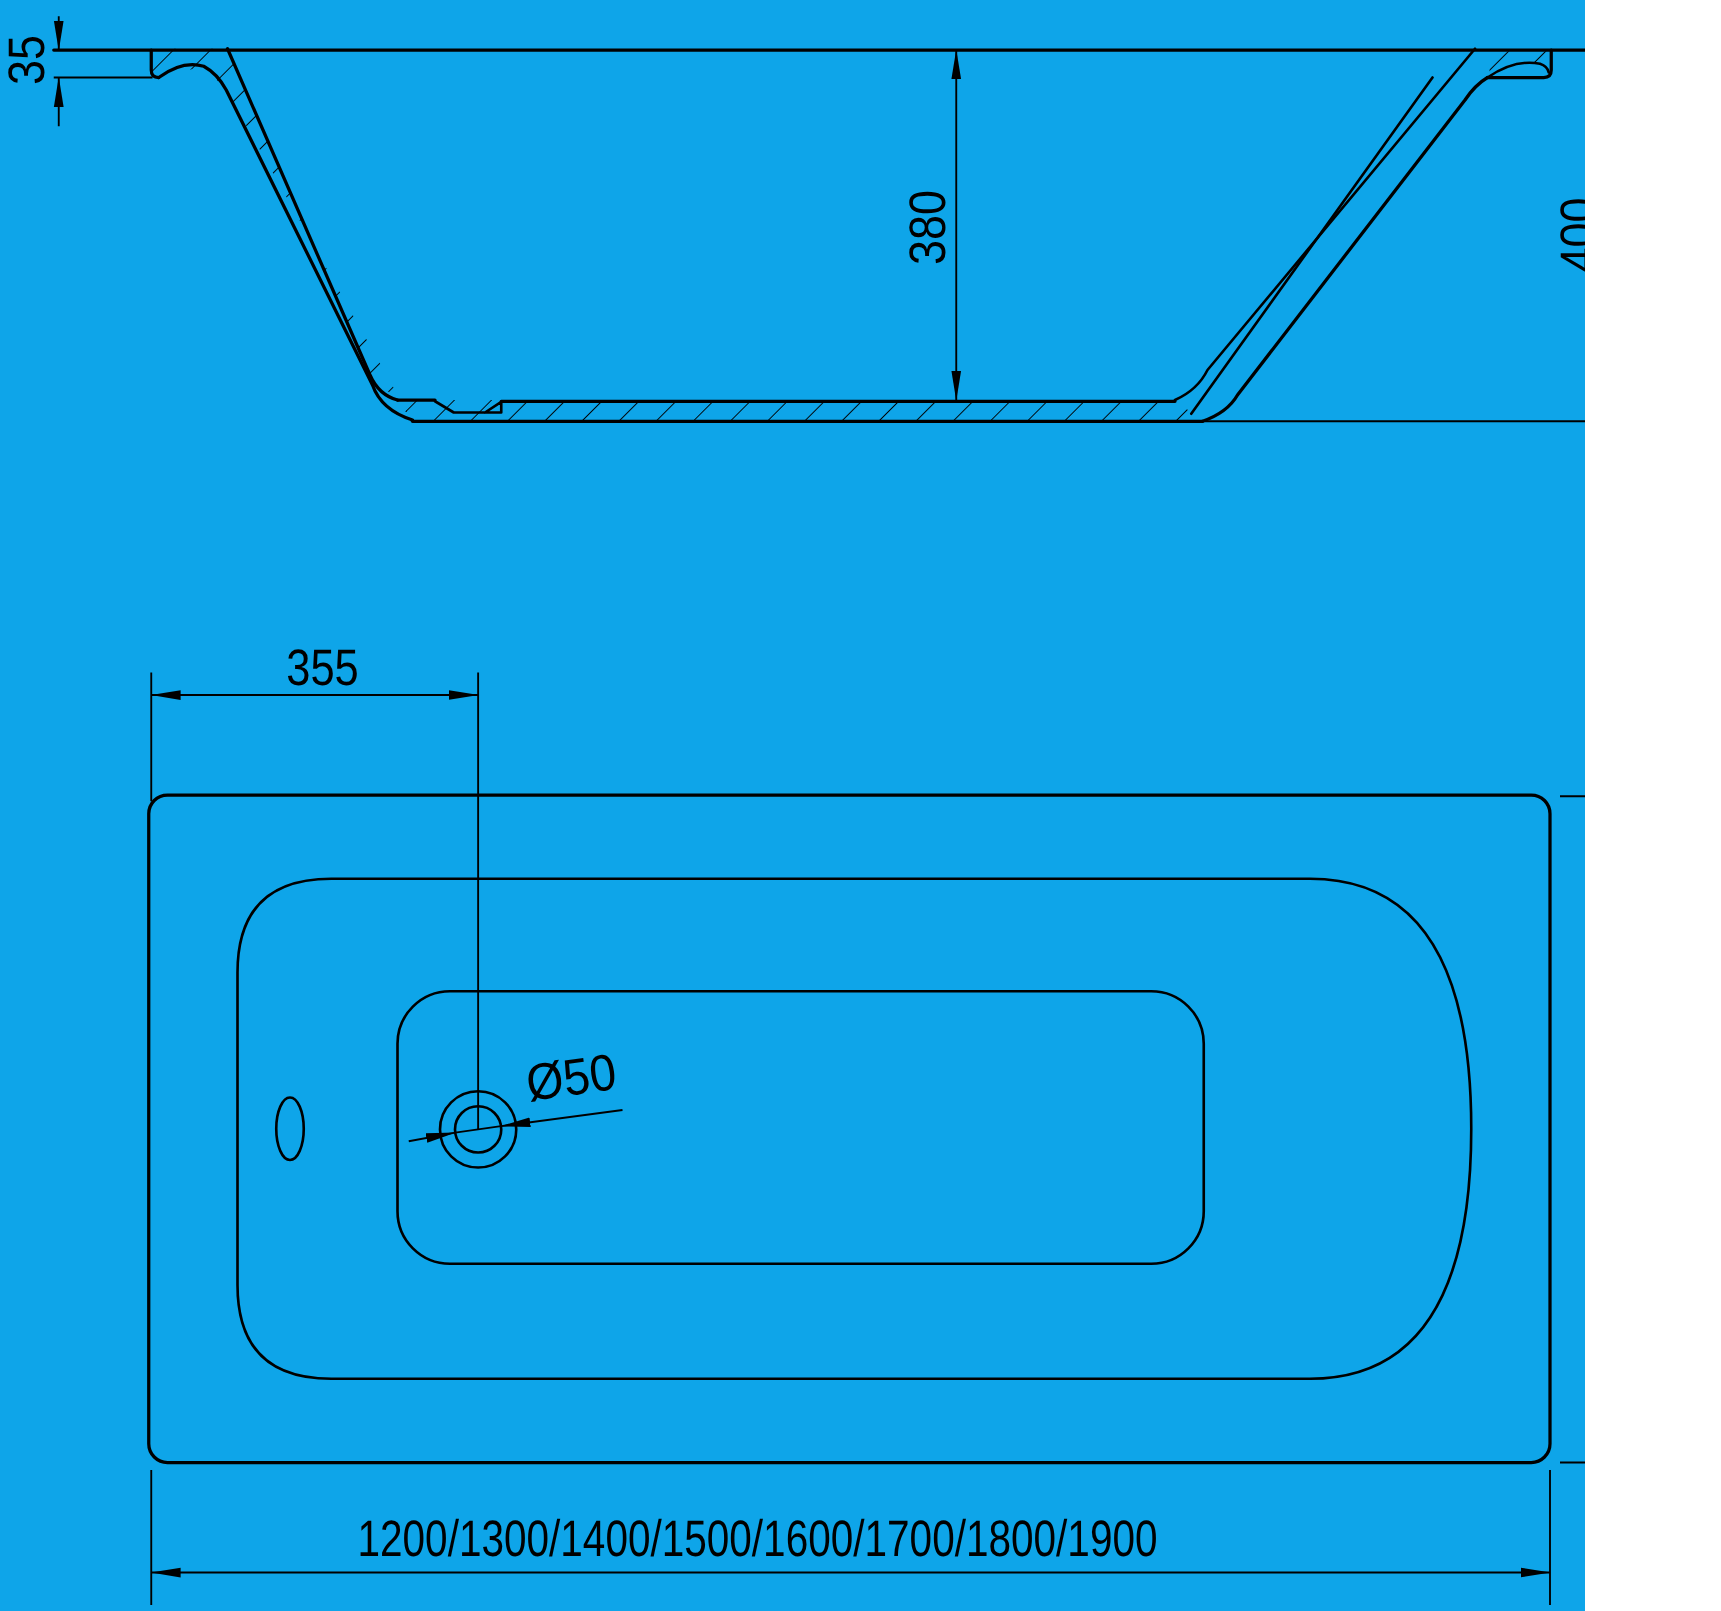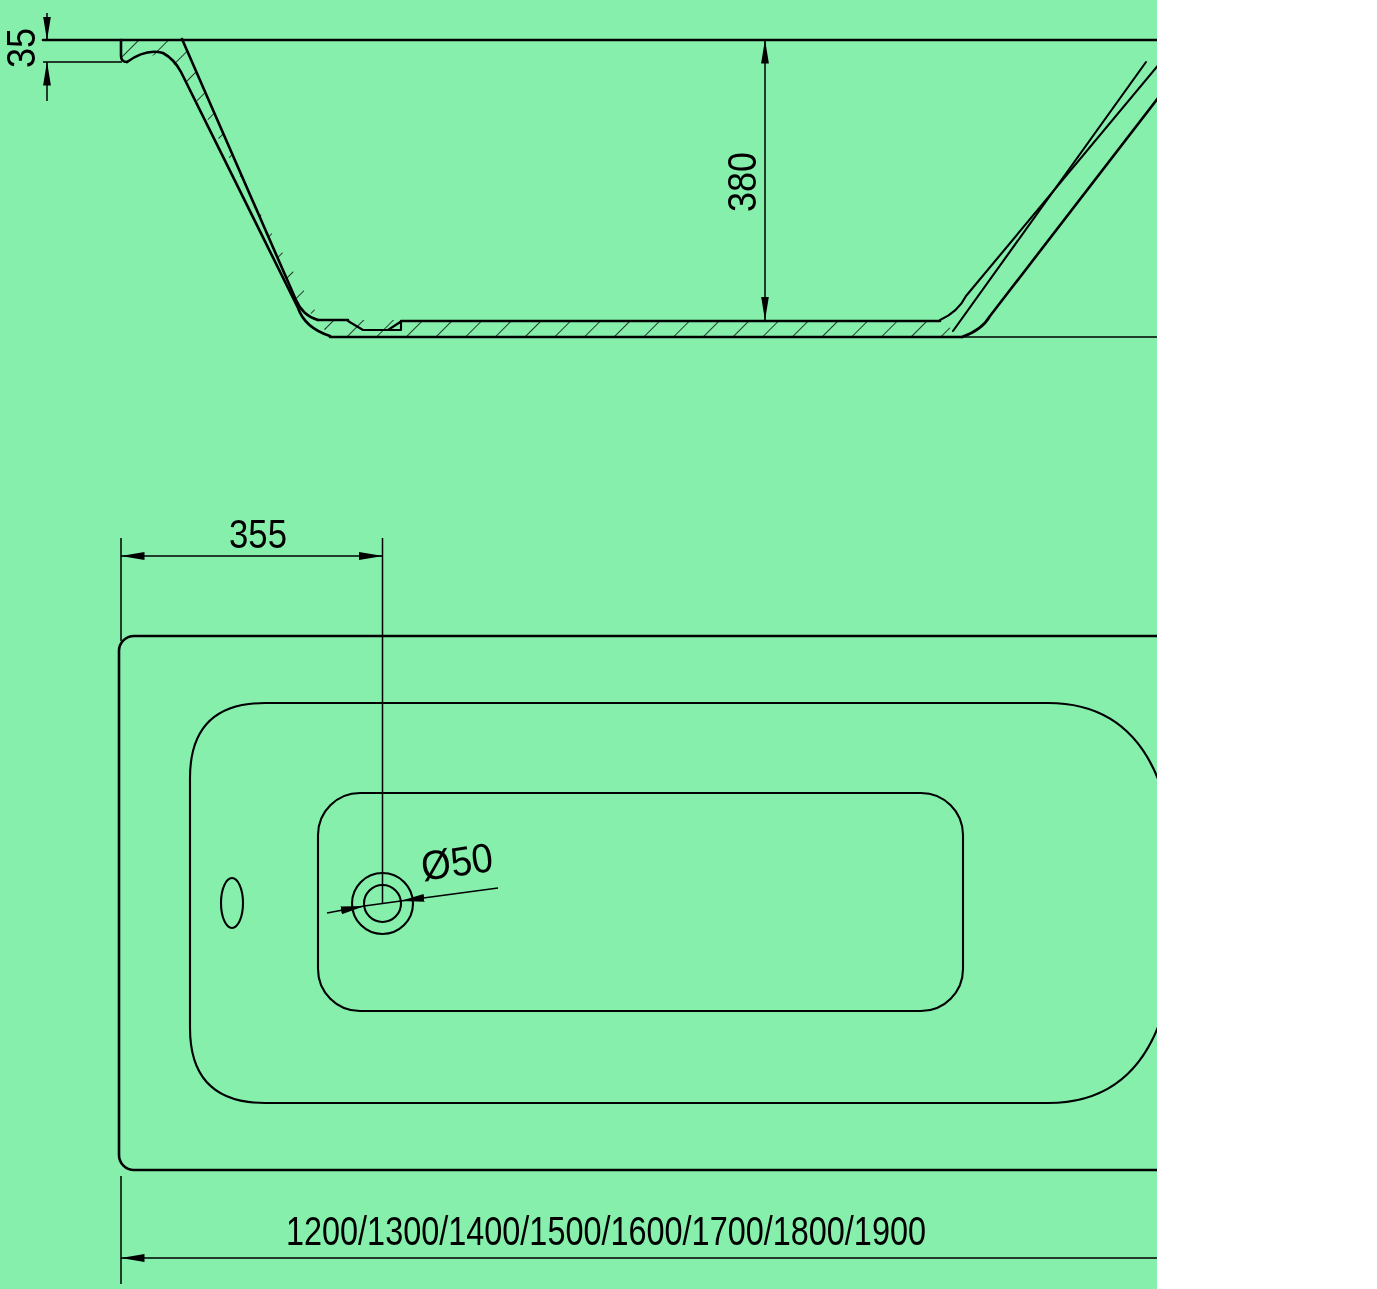--- a/index.html
+++ b/index.html
@@ -2,23 +2,23 @@
 <html><head>
 <meta charset="utf-8">
 <style>
   html, body {
     margin: 0;
     padding: 0;
     background: #ffffff;
   }
   .canvas {
     position: relative;
-    width: 1157px;
+    width: 1268px;
     height: 1289px;
-    background: #86efac;
+    background: #0ea5e9;
     overflow: hidden;
   }
   svg { display: block; }
   .ol   { fill: none; stroke: #000000; stroke-width: 2.6; stroke-linecap: round; stroke-linejoin: round; }
   .md   { fill: none; stroke: #000000; stroke-width: 2.1; stroke-linecap: round; stroke-linejoin: round; }
   .thin { fill: none; stroke: #000000; stroke-width: 1.5; stroke-linecap: butt; }
   .dim  { fill: none; stroke: #000000; stroke-width: 1.5; stroke-linecap: butt; }
   .hatchfill { fill: url(#hatch); stroke: none; }
   .dimtext {
     font-family: "Liberation Sans", sans-serif;

